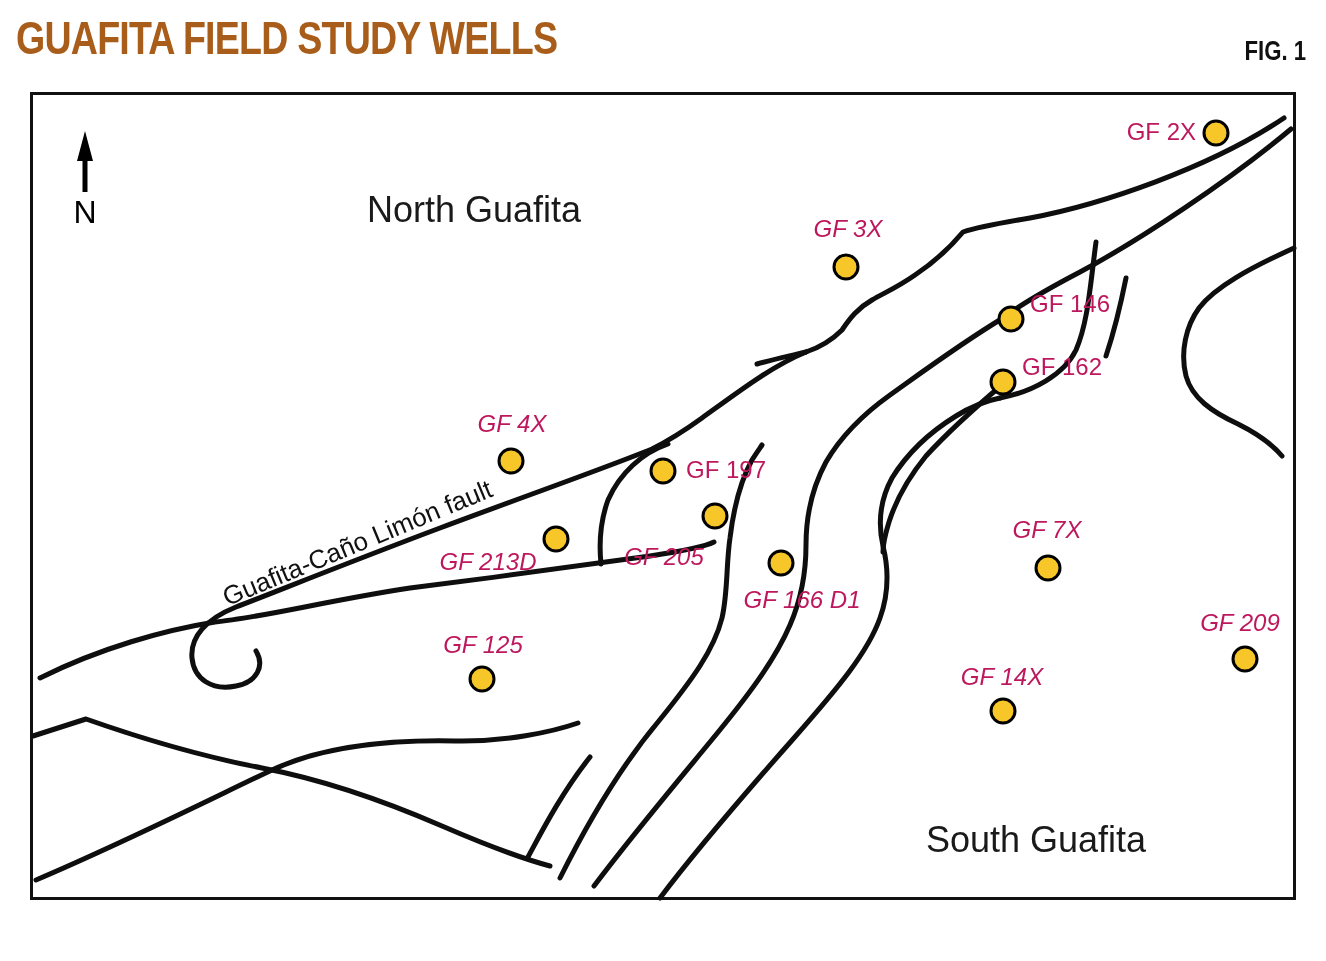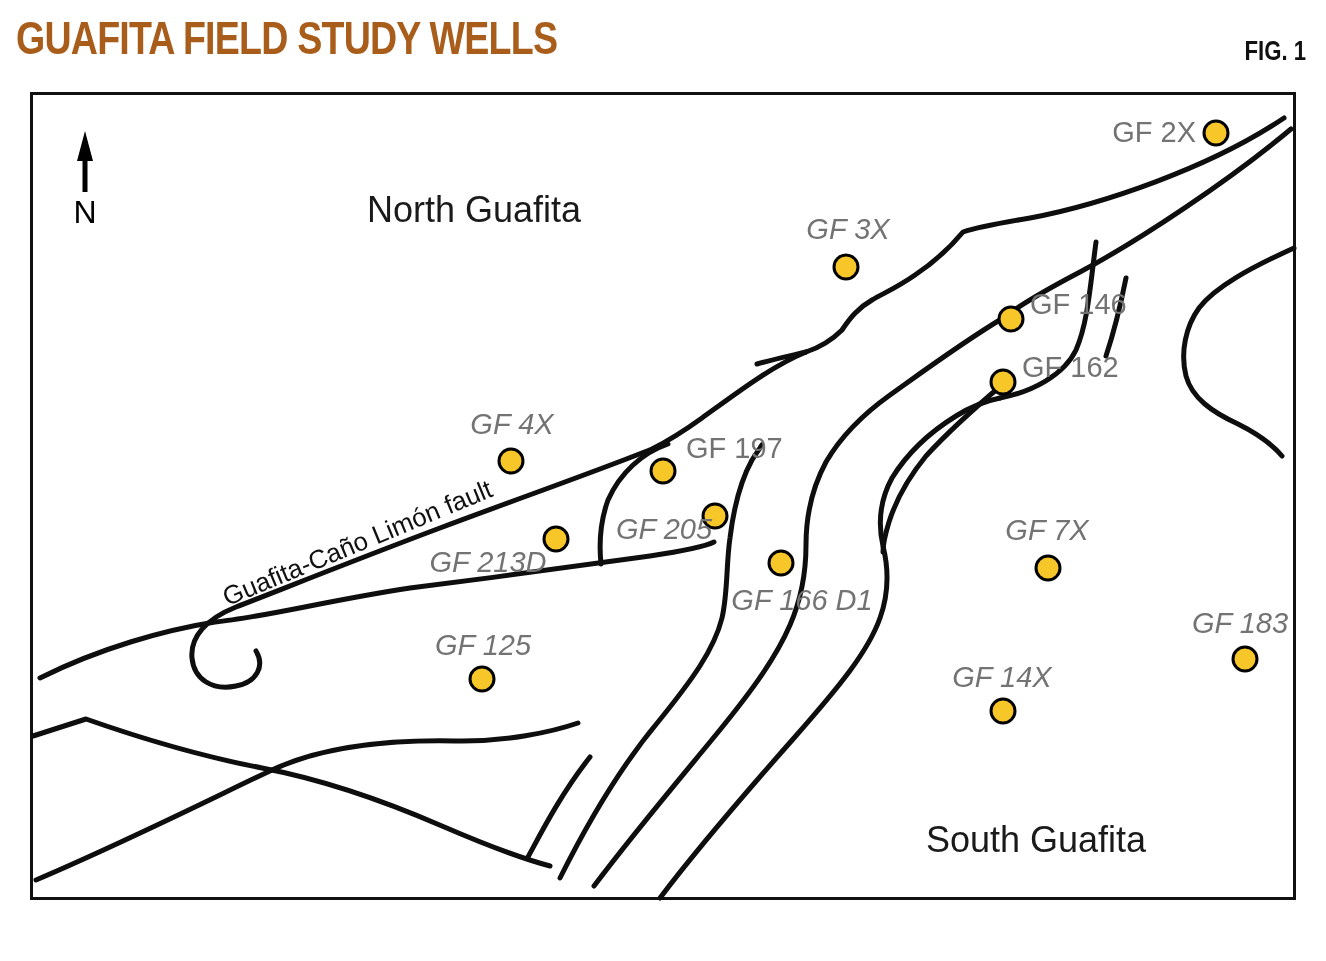--- a/index.html
+++ b/index.html
@@ -23,21 +23,21 @@
 
   .fault-zone-label{position:absolute;font-size:26px;color:#111;
     transform-origin:0 50%;white-space:nowrap;}
 
   .compass-n{position:absolute;left:85px;top:212px;font-size:32px;color:#000;
     transform:translate(-50%,-50%);}
 
   .well-circle{position:absolute;width:27px;height:27px;border-radius:50%;
     background:#F7C628;border:3px solid #000;box-sizing:border-box;
     transform:translate(-50%,-50%);}
-  .well-label{position:absolute;font-size:29px;color:#737373;white-space:nowrap;}
+  .well-label{position:absolute;font-size:24px;color:#be185d;white-space:nowrap;}
   .well-label.center{transform:translate(-50%,-50%);font-style:italic;}
   .well-label.left{transform:translate(0,-50%);}
   .well-label.right{transform:translate(-100%,-50%);}
 </style>
 </head>
 <body>
 
 <h1 class="page-title">GUAFITA FIELD STUDY WELLS</h1>
 <div class="fig-label">FIG. 1</div>
 
@@ -80,28 +80,28 @@
     <div class="well-label right" style="left: 1196px; top: 132px;">GF 2X</div>
     <div class="well-circle" style="left: 846px; top: 267px; background: rgb(247, 198, 40);"></div>
     <div class="well-label center" style="left: 848px; top: 229px;">GF 3X</div>
     <div class="well-circle" style="left: 1011px; top: 319px; background: rgb(247, 198, 40);"></div>
     <div class="well-label left" style="left: 1030px; top: 304px; text-align: right;">GF 146</div>
     <div class="well-circle" style="left: 1003px; top: 382px; background: rgb(247, 198, 40);"></div>
     <div class="well-label left" style="left: 1022px; top: 367px;">GF 162</div>
     <div class="well-circle" style="left: 511px; top: 461px; background: rgb(247, 198, 40);"></div>
     <div class="well-label center" style="left: 512px; top: 424px;">GF 4X</div>
     <div class="well-circle" style="left: 663px; top: 471px; background: rgb(247, 198, 40);"></div>
-    <div class="well-label left" style="left: 686px; top: 448px; text-align: center;">GF 197</div>
+    <div class="well-label left" style="left: 686px; top: 470px; text-align: center;">GF 197</div>
     <div class="well-circle" style="left: 715px; top: 516px; background: rgb(247, 198, 40);"></div>
-    <div class="well-label center" style="left: 664px; top: 529px;">GF 205</div>
+    <div class="well-label center" style="left: 664px; top: 557px;">GF 205</div>
     <div class="well-circle" style="left: 556px; top: 539px; background: rgb(247, 198, 40);"></div>
     <div class="well-label center" style="left: 488px; top: 562px; text-align: center;">GF 213D</div>
     <div class="well-circle" style="left: 781px; top: 563px; background: rgb(247, 198, 40);"></div>
     <div class="well-label center" style="left: 802px; top: 600px;">GF 166 D1</div>
     <div class="well-circle" style="left: 482px; top: 679px; background: rgb(247, 198, 40);"></div>
     <div class="well-label center" style="left: 483px; top: 645px;">GF 125</div>
     <div class="well-circle" style="left: 1048px; top: 568px; background: rgb(247, 198, 40);"></div>
     <div class="well-label center" style="left: 1047px; top: 530px;">GF 7X</div>
     <div class="well-circle" style="left: 1003px; top: 711px; background: rgb(247, 198, 40);"></div>
     <div class="well-label center" style="left: 1002px; top: 677px;">GF 14X</div>
     <div class="well-circle" style="left: 1245px; top: 659px; background: rgb(247, 198, 40);"></div>
-    <div class="well-label center" style="left: 1240px; top: 623px;">GF 183</div>
+    <div class="well-label center" style="left: 1240px; top: 623px;">GF 209</div>
   </div>
 
 </body></html>

